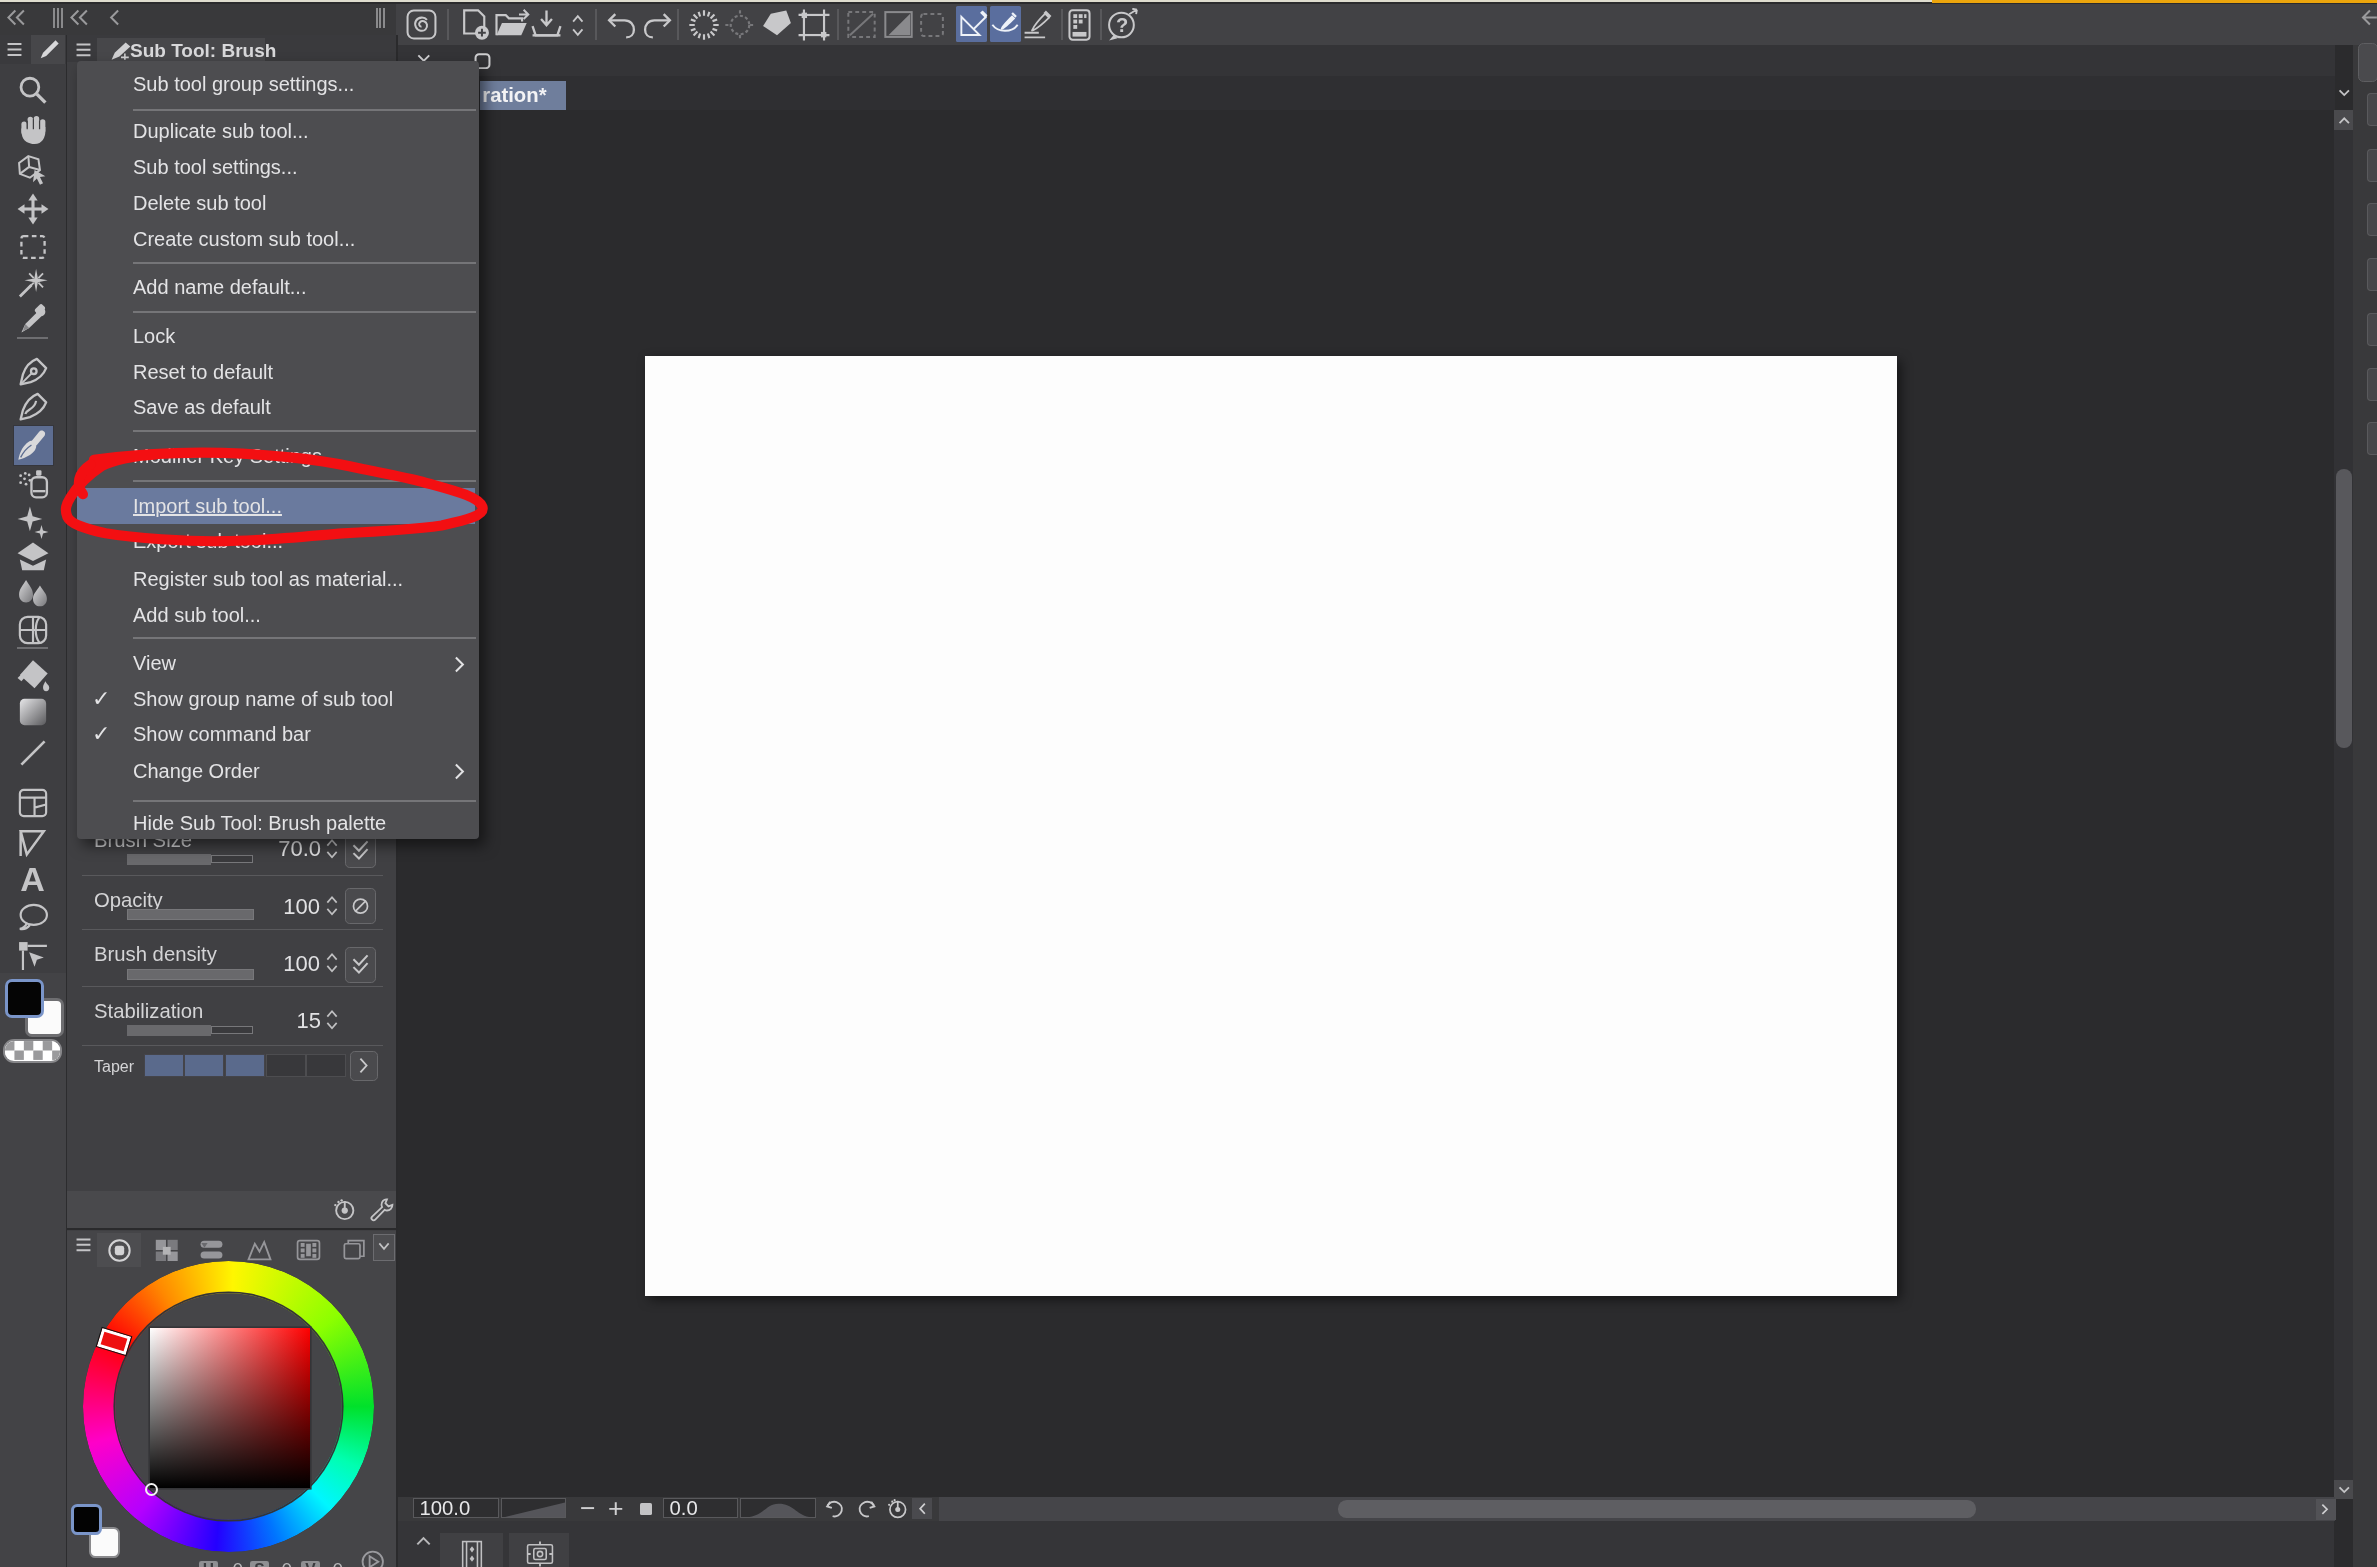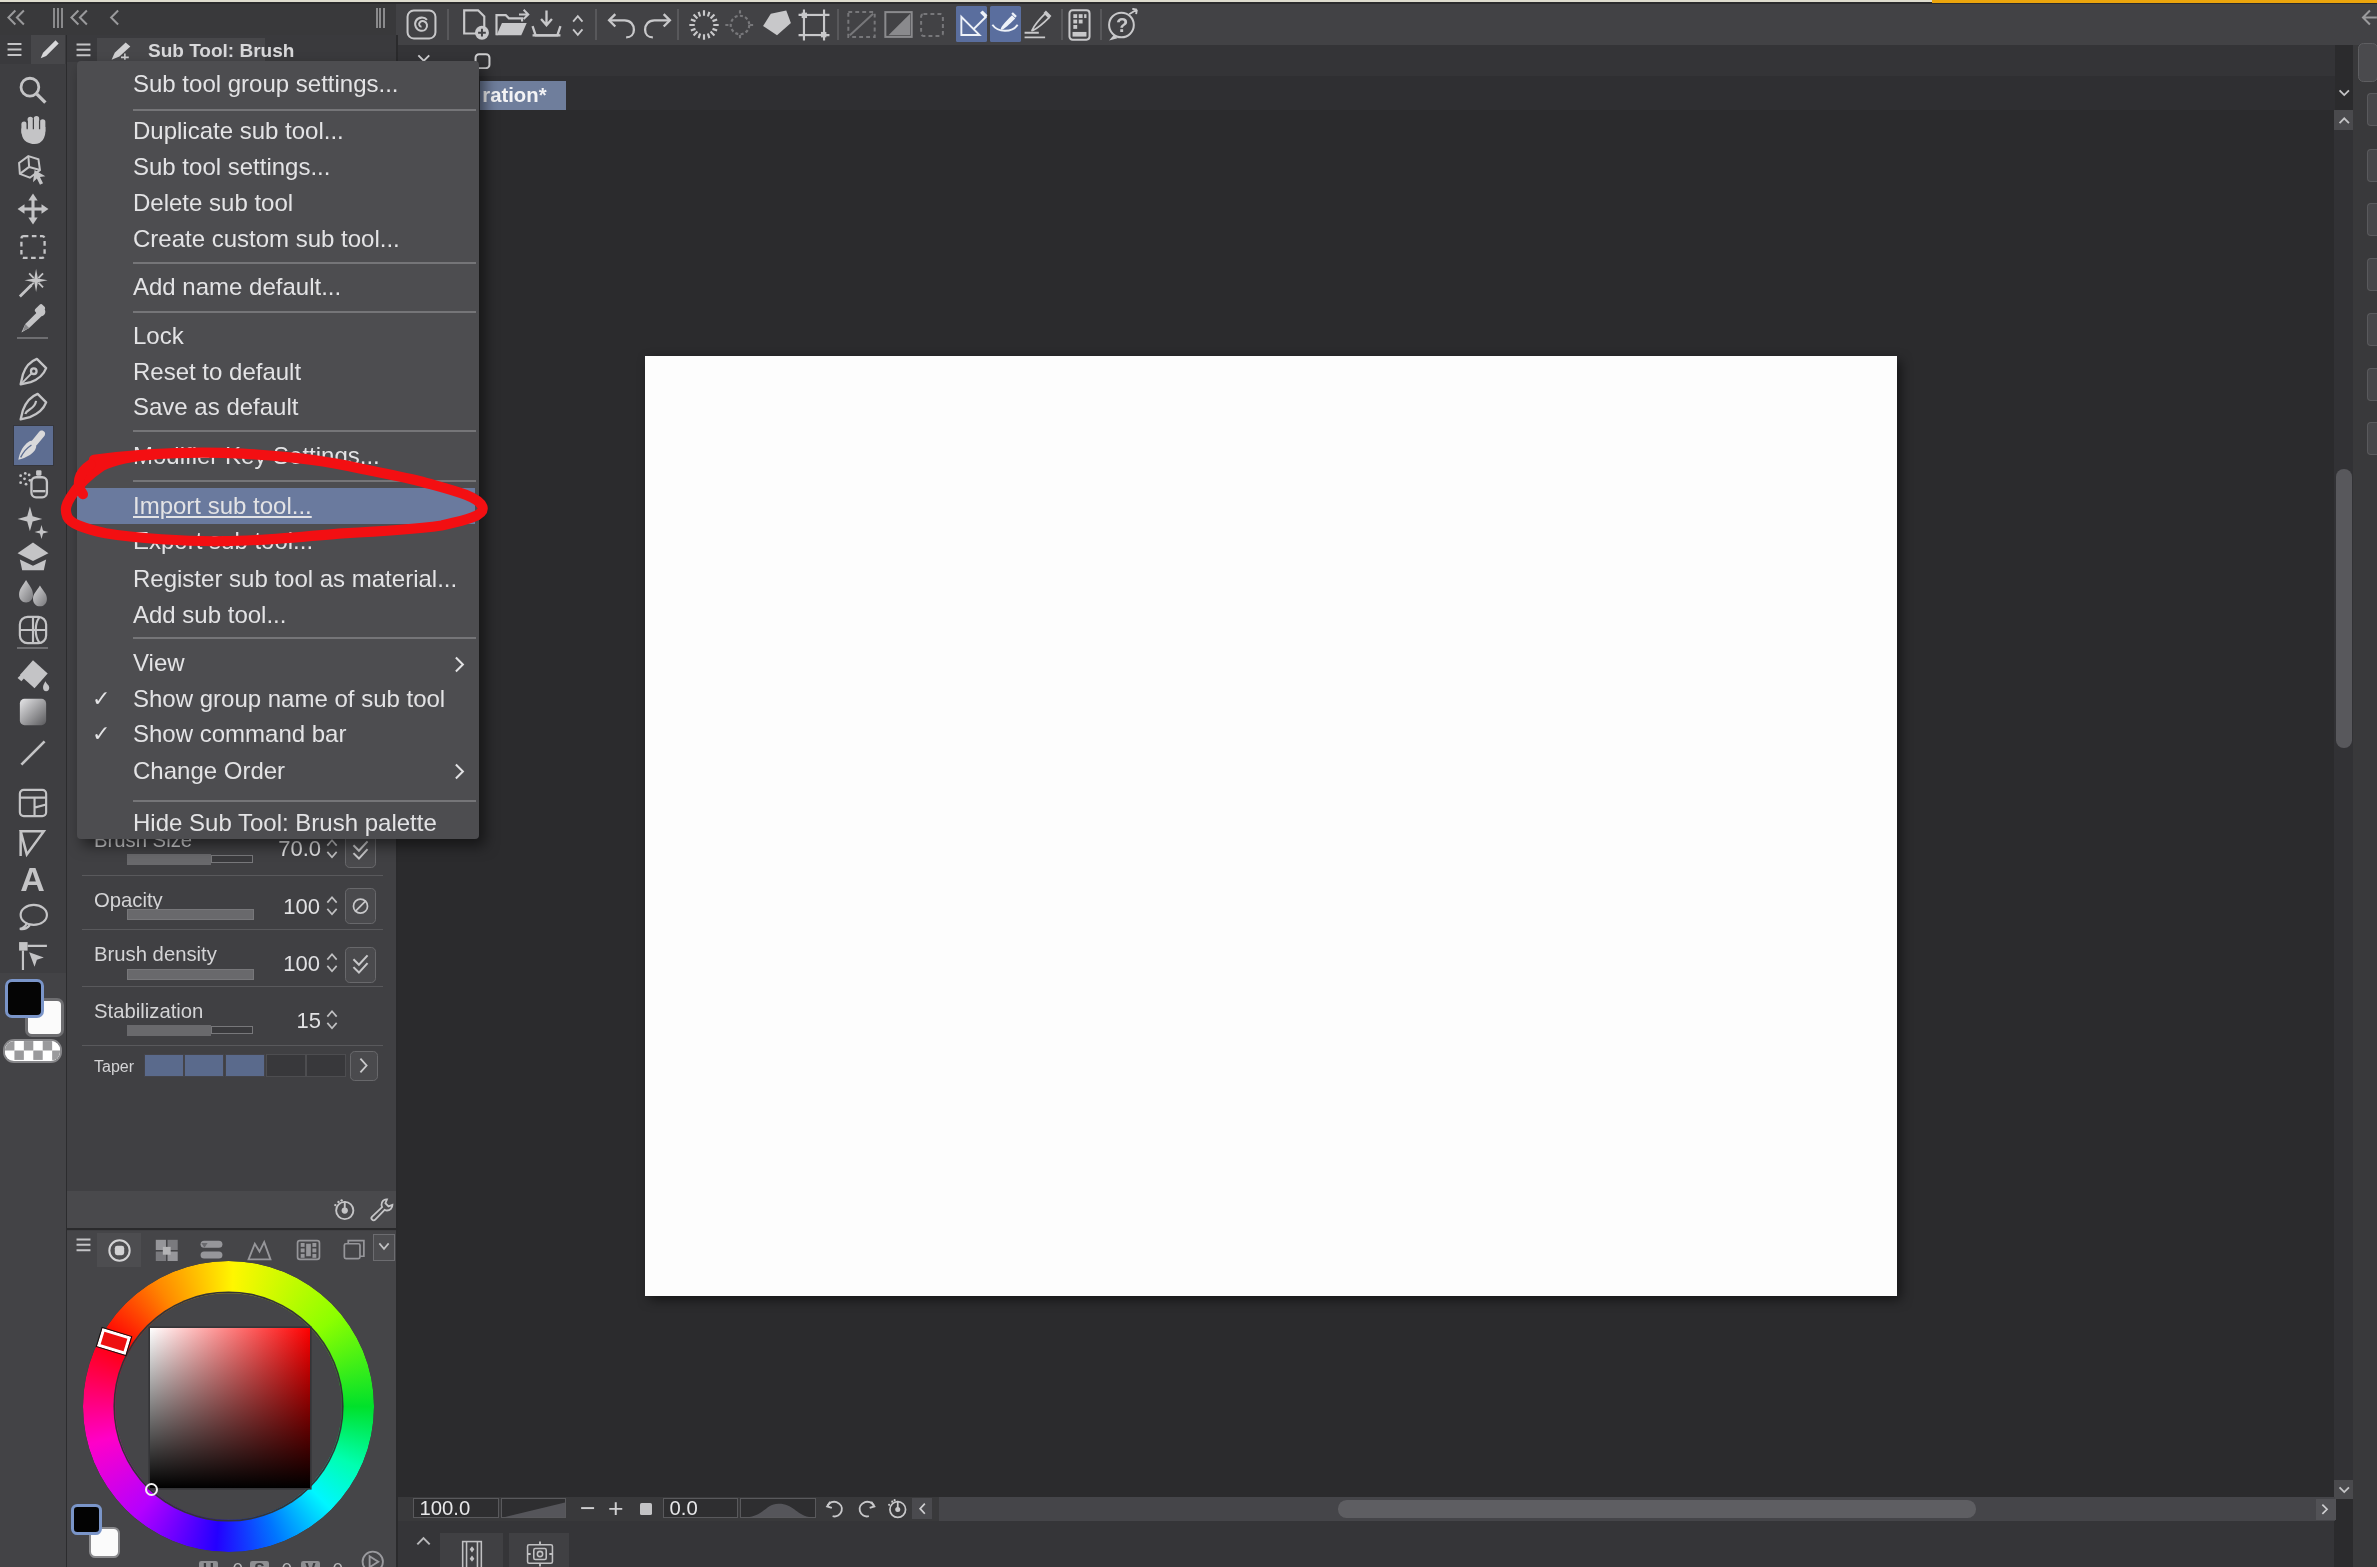--- a/index.html
+++ b/index.html
@@ -1,21 +1,21 @@
 <!DOCTYPE html>
 <html style="font-size:12.5px"><head>
 <meta charset="utf-8">
 <style>
   * { margin:0; padding:0; box-sizing:border-box; }
   html,body { width:2377px; height:1568px; overflow:hidden; background:#2b2b2d; }
   body { font-family:"Liberation Sans", sans-serif; }
   .abs { position:absolute; }
   #root { position:relative; width:2377px; height:1568px; background:#2b2b2d; overflow:hidden; }
   svg { display:block; }
-  .mi { position:absolute; left:133px; width:344px; height:36px; line-height:36px; font-size:24px; color:#e3e3e5; white-space:nowrap; }
+  .mi { position:absolute; left:133px; width:344px; height:36px; line-height:36px; font-size:20px; color:#e3e3e5; white-space:nowrap; }
   .ms { position:absolute; left:133px; width:343px; height:1.6px; background:#757578; }
   .mc { position:absolute; left:92px; width:31px; height:36px; line-height:36px; font-size:22px; color:#e3e3e5; }
 </style>
 </head>
 <body>
 <div id="root">
 
   <div class="abs" style="left:0;top:0;width:1932px;height:2.3px;background:#dfddcf;"></div>
   <div class="abs" style="left:1932px;top:0;width:445px;height:3.1px;background:#eca50c;"></div>
 
@@ -465,21 +465,21 @@
     <div class="abs" style="left:67px;top:35px;width:329px;height:26.6px;background:#3a3a3d;"></div>
 
     <svg class="abs" style="left:75px;top:42px;" width="17" height="15.6" viewBox="0 0 22 20">
         <path d="M2 3 H20 M2 10 H20 M2 17 H20" stroke="#c4c4c6" stroke-width="2.6"></path>
       </svg>
     <div class="abs" style="left:97px;top:38px;width:168px;height:23.5px;background:#47474a;"></div>
     <svg class="abs" style="left:110px;top:41px;" width="23.5" height="20.3" viewBox="0 0 30 26">
         <path d="M2 24 L6 15 L20 2 L26 7 L12 20 Z" fill="#d0d0d2"></path>
         <path d="M14 21 H24 M19 16 V24" stroke="#d0d0d2" stroke-width="2"></path>
       </svg>
-    <div class="abs" style="left:148px;top:41px;width:203px;height:22px;color:#d8d8da;font-size:19px;font-weight:bold;line-height:20.3px;white-space:nowrap;">Sub Tool: Brush</div>
+    <div class="abs" style="left:130px;top:41px;width:203px;height:22px;color:#d8d8da;font-size:19px;font-weight:bold;line-height:20.3px;white-space:nowrap;">Sub Tool: Brush</div>
 
     <div class="abs" style="left:94px;top:829px;width:141px;height:20.3px;color:#d4d4d6;font-size:20.3px;">Brush Size</div>
     <div class="abs" style="left:127px;top:854px;width:84px;height:11px;background:#69696c;"></div>
     <div class="abs" style="left:211px;top:855px;width:42px;height:7.8px;background:#3a3a3d;border:0.8px solid #77777a;"></div>
     <div class="abs" style="left:266px;top:836px;width:55px;height:23.5px;color:#e2e2e4;font-size:22px;text-align:right;">70.0</div>
     <svg class="abs" style="left:325px;top:837px;" width="14" height="23.5" viewBox="0 0 18 30">
         <path d="M3 11 L9 4 L15 11 M3 19 L9 26 L15 19" stroke="#c0c0c2" stroke-width="2.2" fill="none"></path>
       </svg>
     <div class="abs" style="left:345px;top:832px;width:31px;height:36px;border:1.6px solid #68686b;border-radius:4.7px;background:#4a4a4d;"></div>
     <svg class="abs" style="left:351px;top:839px;" width="19" height="23.5" viewBox="0 0 24 30">

